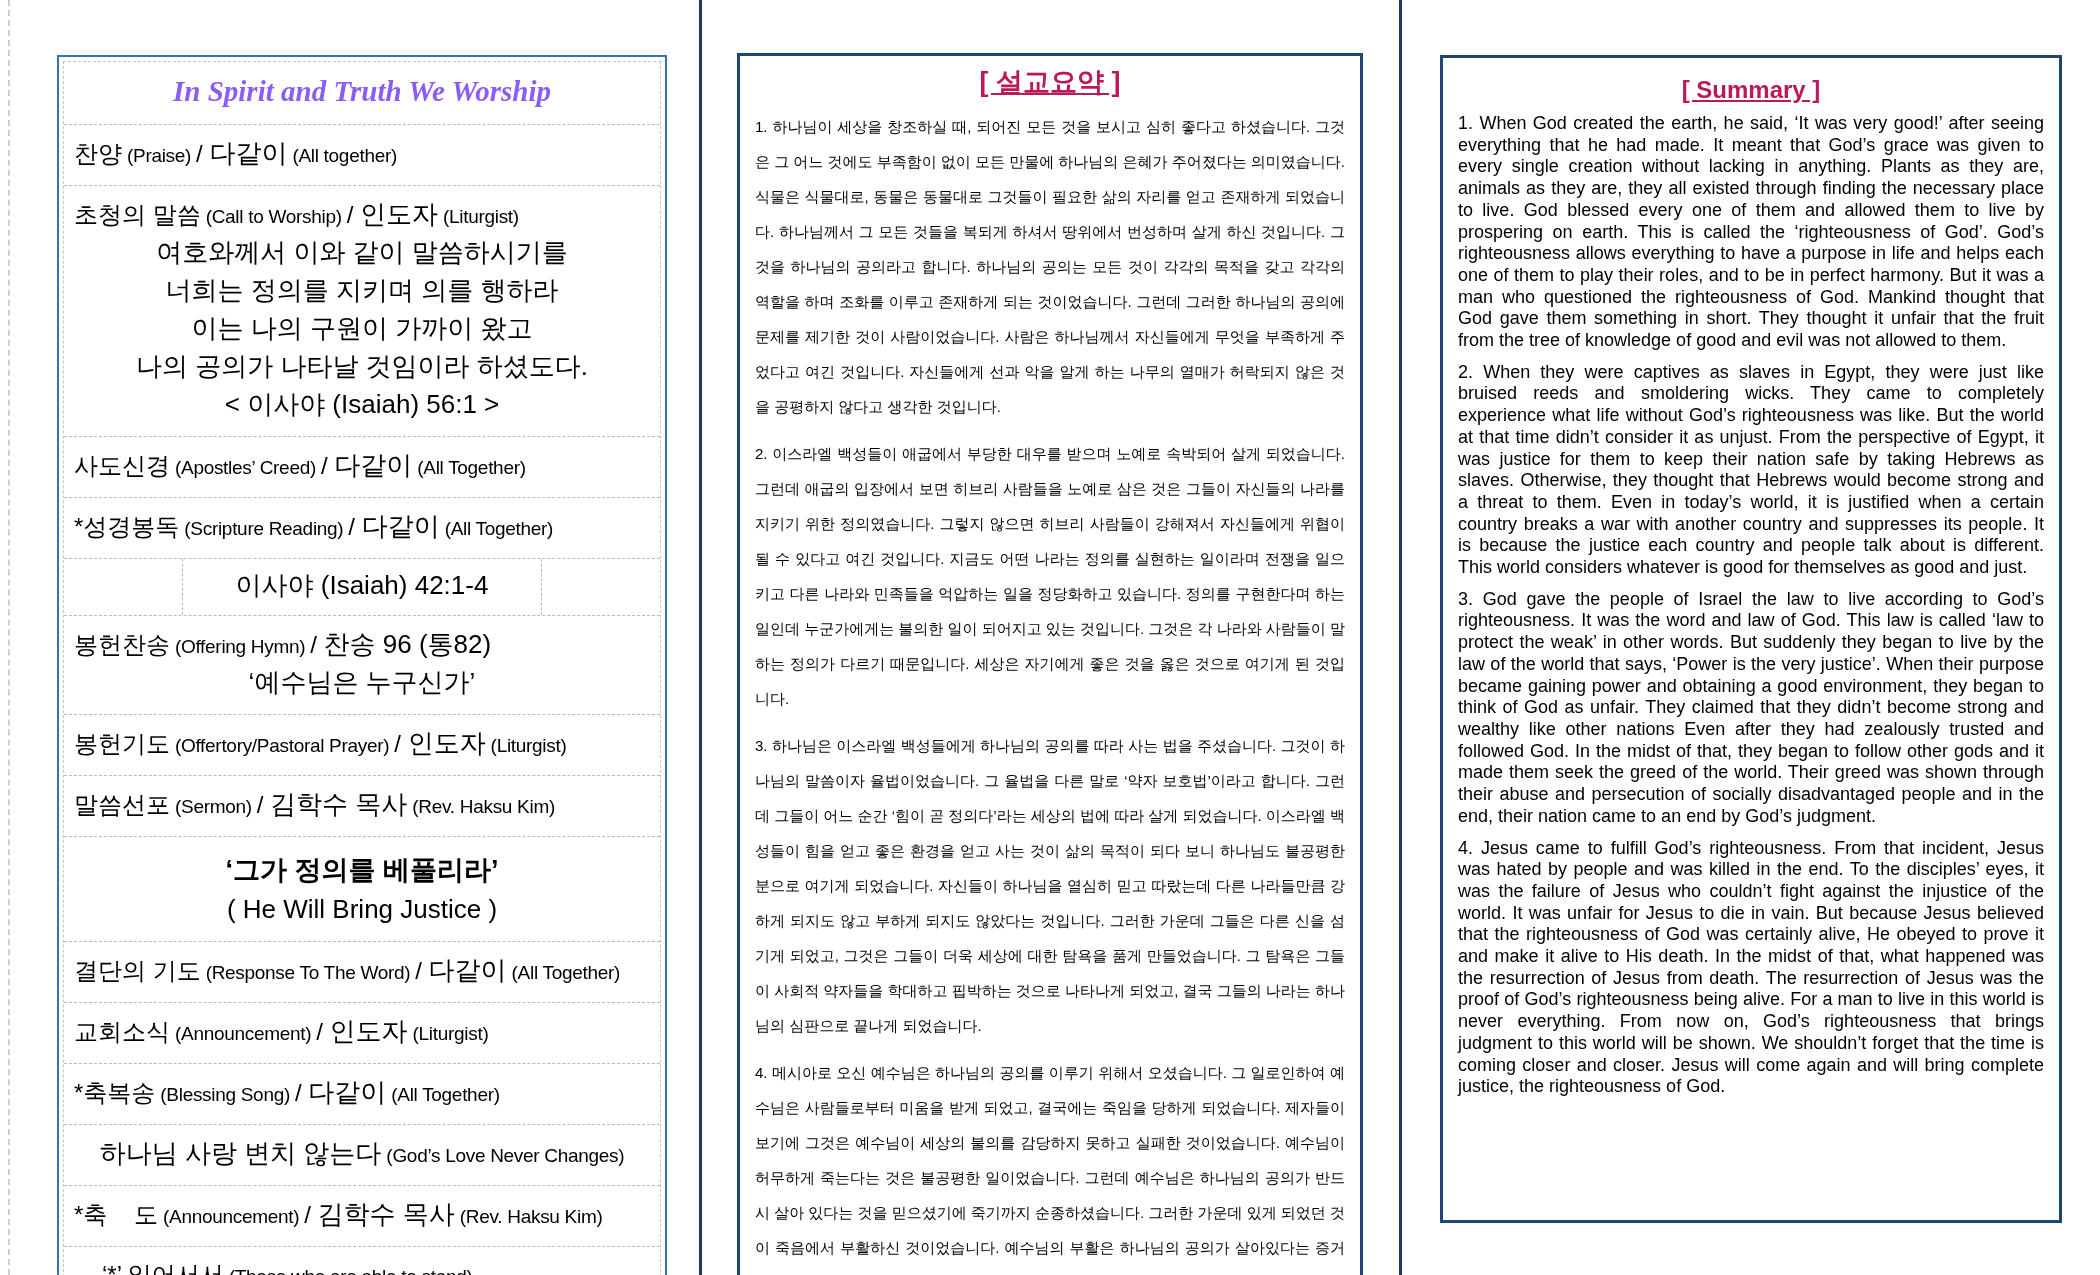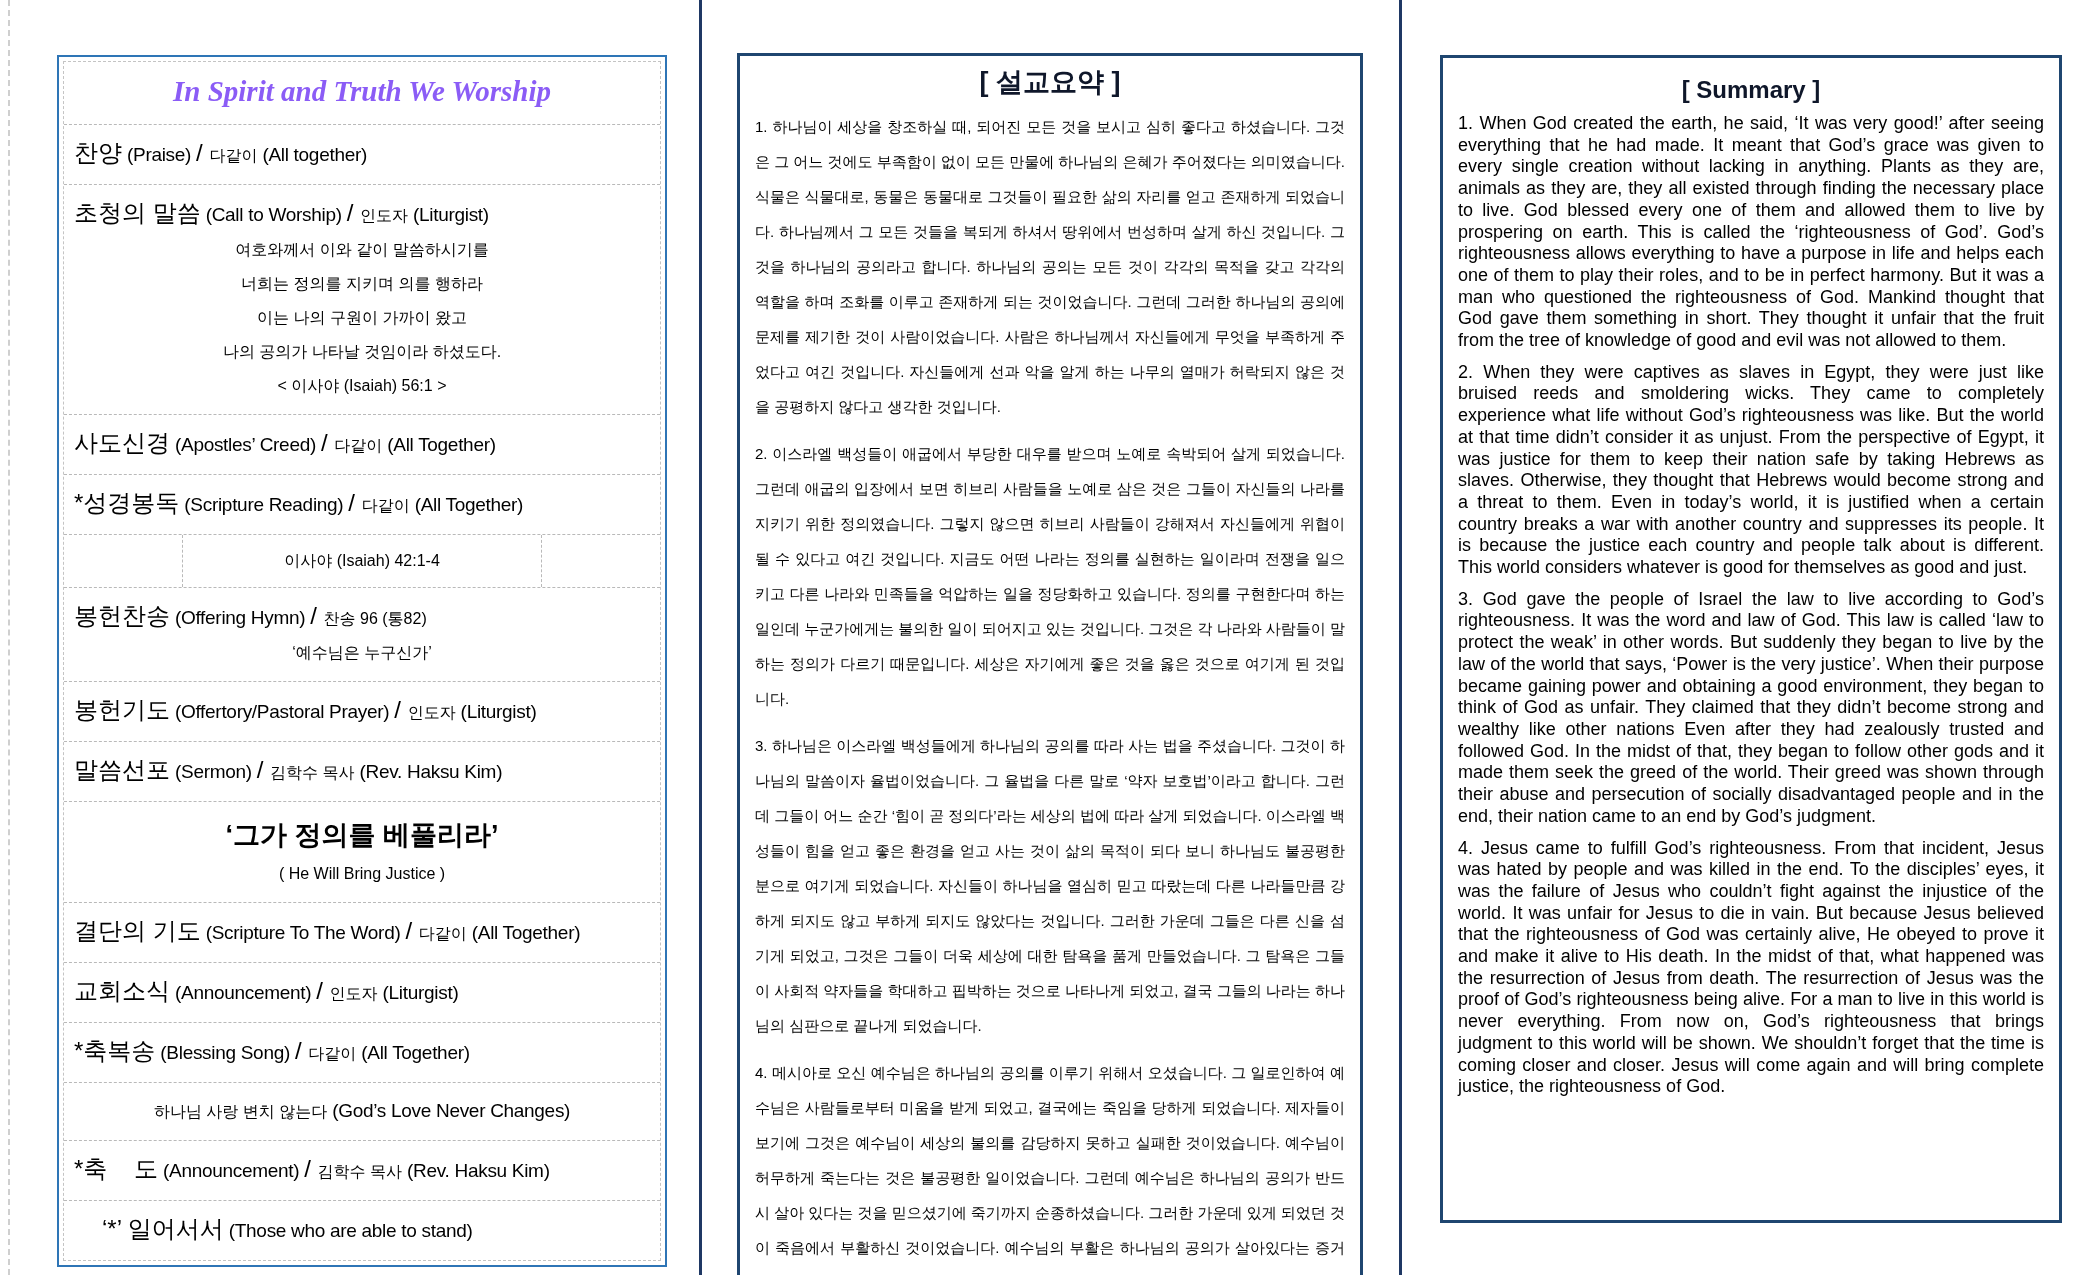--- a/index.html
+++ b/index.html
@@ -27,26 +27,26 @@
   .row:last-child{border-bottom:none;}
   .row.indent{padding-left:38px;}
   .row.box{padding:0 10px;}
   .cellbox{width:62%;margin:0 auto;border-left:1px dashed #b9b9b9;
            border-right:1px dashed #b9b9b9;padding:9px 0;}
   .ln{line-height:34px;white-space:nowrap;}
   .ln.c{text-align:center;}
   .s-hdr{font-family:"Liberation Serif",serif;font-style:italic;font-weight:bold;
          font-size:29px;color:#8b5cf6;line-height:36px;}
   .s-kb{font-weight:normal;font-size:24px;}
-  .s-k{font-size:16px;}
+  .s-k{font-size:26px;}
   .s-en{font-size:19px;letter-spacing:-0.3px;}
   .s-big{font-weight:bold;font-size:27px;line-height:44px;margin-top:10px;}
 
   
-  .ptitle{margin:2px 0 9px;text-align:center;font-weight:bold;color:#0f172a;}
+  .ptitle{margin:2px 0 9px;text-align:center;font-weight:bold;color:#be185d;text-decoration:underline;}
   .ptitle.ko{font-size:27px;}
   .ptitle.en{font-size:24px;}
   .kop{font-size:15px;line-height:35px;text-align:justify;margin:0 0 12px;}
   .kop:last-child{margin-bottom:0;}
   .enp{font-size:18px;line-height:21.7px;text-align:justify;margin:0 0 10px;}
   .enp:last-child{margin-bottom:0;}
 </style>
 </head>
 <body>
 
@@ -91,21 +91,21 @@
           <div class="ln l"><span class="s-kb">봉헌기도</span><span class="s-en"> (Offertory/Pastoral Prayer) </span><span class="s-kb">/ </span><span class="s-k">인도자</span><span class="s-en"> (Liturgist)</span></div>
         </div>
         <div class="row">
           <div class="ln l"><span class="s-kb">말씀선포</span><span class="s-en"> (Sermon) </span><span class="s-kb">/ </span><span class="s-k">김학수 목사</span><span class="s-en"> (Rev. Haksu Kim)</span></div>
         </div>
         <div class="row">
           <div class="ln c"><span class="s-big">‘그가 정의를 베풀리라’</span></div>
           <div class="ln c"><span class="s-k">( He Will Bring Justice )</span></div>
         </div>
         <div class="row">
-          <div class="ln l"><span class="s-kb">결단의 기도</span><span class="s-en"> (Scripture To The Word)  </span><span class="s-kb">/ </span><span class="s-k">다같이</span><span class="s-en"> (All Together)</span></div>
+          <div class="ln l"><span class="s-kb">결단의 기도</span><span class="s-en"> (Response To The Word)  </span><span class="s-kb">/ </span><span class="s-k">다같이</span><span class="s-en"> (All Together)</span></div>
         </div>
         <div class="row">
           <div class="ln l"><span class="s-kb">교회소식</span><span class="s-en"> (Announcement) </span><span class="s-kb">/ </span><span class="s-k">인도자</span><span class="s-en"> (Liturgist)</span></div>
         </div>
         <div class="row">
           <div class="ln l"><span class="s-kb">*축복송</span><span class="s-en"> (Blessing Song) </span><span class="s-kb">/ </span><span class="s-k">다같이</span><span class="s-en"> (All Together)</span></div>
         </div>
         <div class="row">
           <div class="ln c"><span class="s-k">하나님 사랑 변치 않는다</span><span class="s-en"> (God’s Love Never Changes)</span></div>
         </div>

